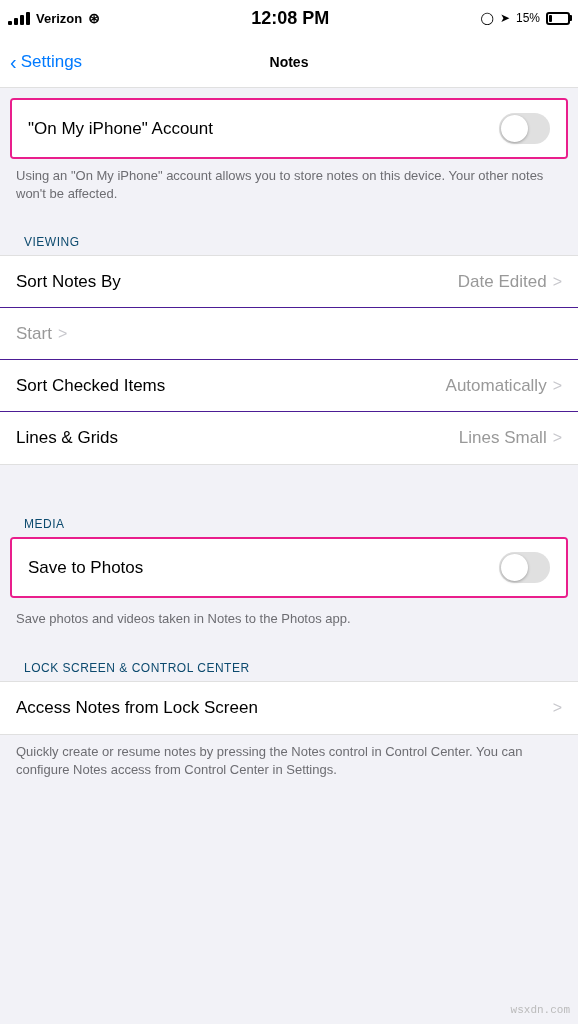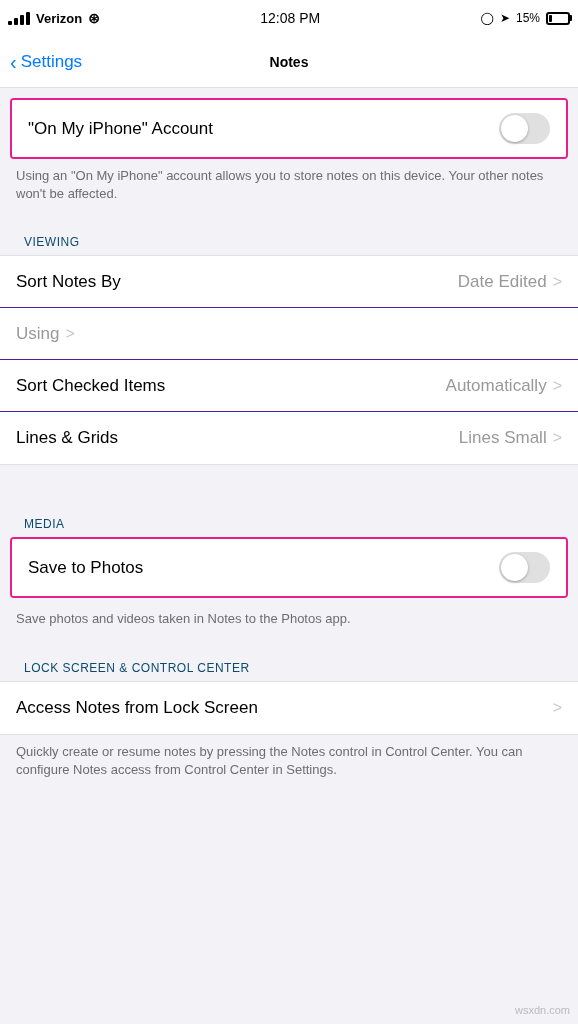--- a/index.html
+++ b/index.html
@@ -35,22 +35,22 @@
     }
     .signal-bar {
       width: 4px;
       background: #000;
       border-radius: 1px;
     }
     .wifi-icon {
       font-size: 14px;
     }
     .status-center {
-      font-size: 14px;
-      font-weight: 400;
+      font-size: 18px;
+      font-weight: 700;
     }
     .status-right {
       display: flex;
       align-items: center;
       gap: 6px;
       font-size: 12px;
       font-weight: 500;
     }
     .battery-container {
       display: flex;
@@ -214,20 +214,21 @@
       background: #f2f2f7;
     }
 
     .watermark {
       position: fixed;
       bottom: 8px;
       right: 8px;
       font-size: 11px;
       color: #bbb;
       font-weight: 400;
+      font-family: Liberation Mono, monospace;
     }
   </style>
 </head>
 <body>
 
 <div class="status-bar">
   <div class="status-left">
     <div class="signal-bars">
       <div class="signal-bar" style="height:4px"></div>
       <div class="signal-bar" style="height:7px"></div>
@@ -277,21 +278,21 @@
   <div class="settings-group">
     <div class="settings-row">
       <span class="row-label">Sort Notes By</span>
       <div class="row-right">
         <span class="row-value">Date Edited</span>
         <span class="chevron-right">&gt;</span>
       </div>
     </div>
     <div class="settings-row">
       <div class="row-right">
-        <span class="row-value">Using</span>
+        <span class="row-value">Start</span>
         <span class="chevron-right">&gt;</span>
       </div>
     </div>
     <div class="settings-row">
       <span class="row-label">Sort Checked Items</span>
       <div class="row-right">
         <span class="row-value">Automatically</span>
         <span class="chevron-right">&gt;</span>
       </div>
     </div>

